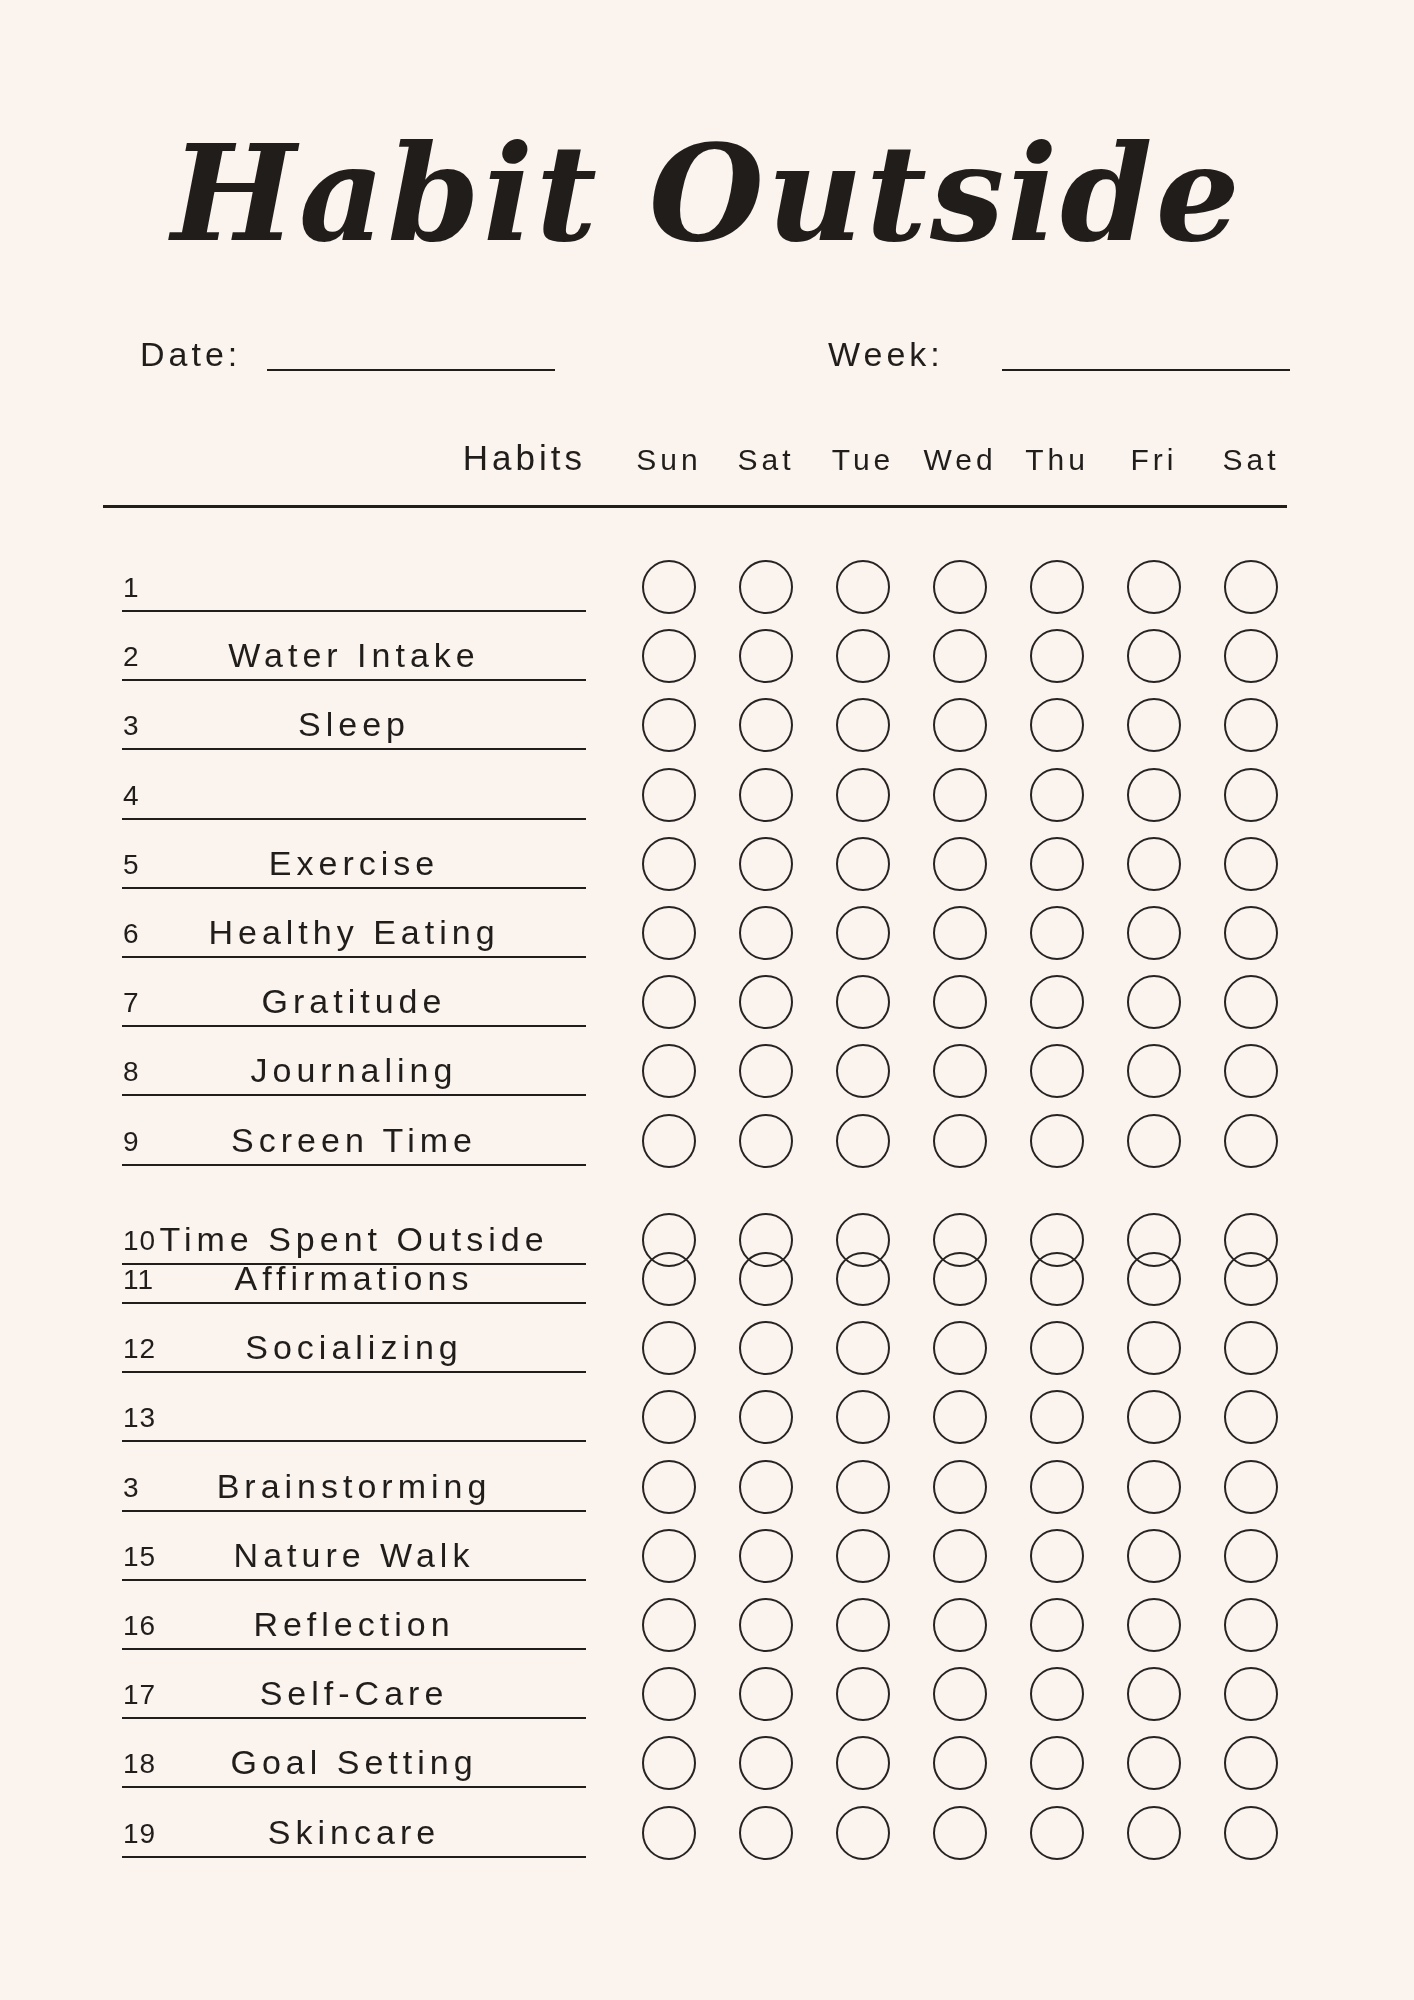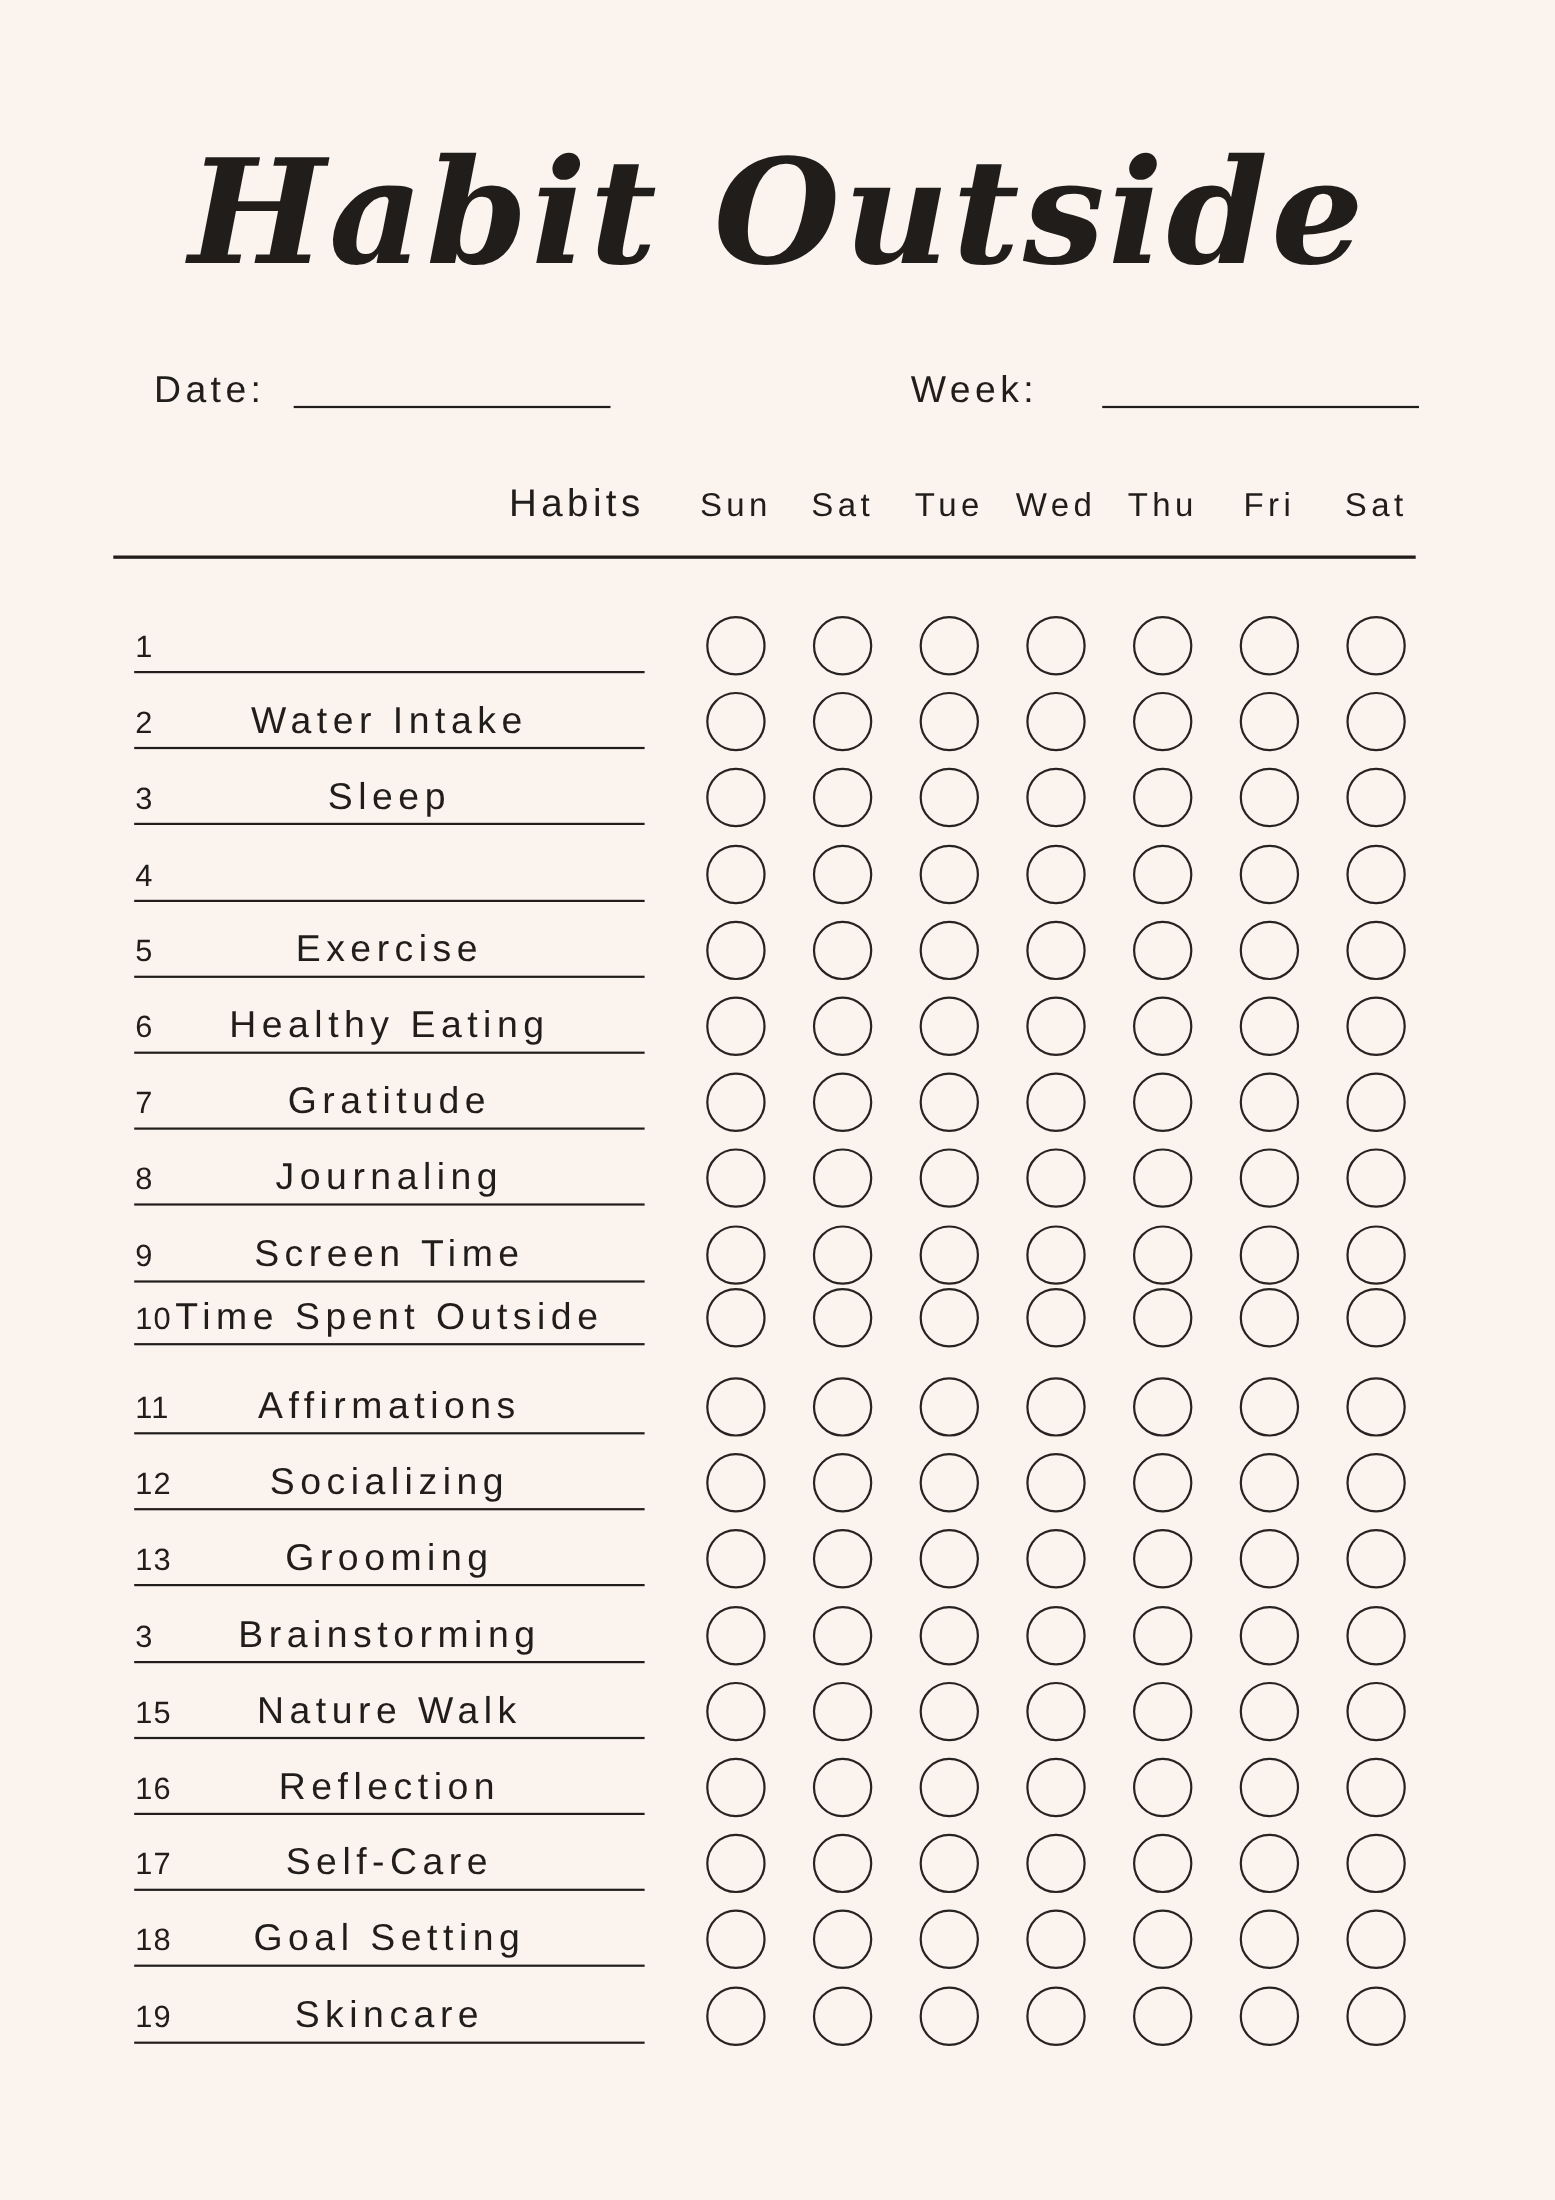--- a/index.html
+++ b/index.html
@@ -221,21 +221,21 @@
           <span class="circle" style="left: 641.5px;"></span>
           <span class="circle" style="left: 738.5px;"></span>
           <span class="circle" style="left: 835.5px;"></span>
           <span class="circle" style="left: 932.5px;"></span>
           <span class="circle" style="left: 1029.5px;"></span>
           <span class="circle" style="left: 1126.5px;"></span>
           <span class="circle" style="left: 1223.5px;"></span>
         </div>
   </div>
 
-  <div class="row" style="top: 1167px;">
+  <div class="row" style="top: 1209px;">
     <span class="num">10</span>
     <span class="habit-label">Time Spent Outside</span>
     <span class="row-line"></span>
     <div class="circles">
           <span class="circle" style="left: 641.5px;"></span>
           <span class="circle" style="left: 738.5px;"></span>
           <span class="circle" style="left: 835.5px;"></span>
           <span class="circle" style="left: 932.5px;"></span>
           <span class="circle" style="left: 1029.5px;"></span>
           <span class="circle" style="left: 1126.5px;"></span>
@@ -268,21 +268,20 @@
           <span class="circle" style="left: 835.5px;"></span>
           <span class="circle" style="left: 932.5px;"></span>
           <span class="circle" style="left: 1029.5px;"></span>
           <span class="circle" style="left: 1126.5px;"></span>
           <span class="circle" style="left: 1223.5px;"></span>
         </div>
   </div>
 
   <div class="row" style="top: 1386.4px;">
     <span class="num">13</span>
-    <span class="habit-label">Grooming</span>
     <span class="row-line"></span>
     <div class="circles">
           <span class="circle" style="left: 641.5px;"></span>
           <span class="circle" style="left: 738.5px;"></span>
           <span class="circle" style="left: 835.5px;"></span>
           <span class="circle" style="left: 932.5px;"></span>
           <span class="circle" style="left: 1029.5px;"></span>
           <span class="circle" style="left: 1126.5px;"></span>
           <span class="circle" style="left: 1223.5px;"></span>
         </div>

